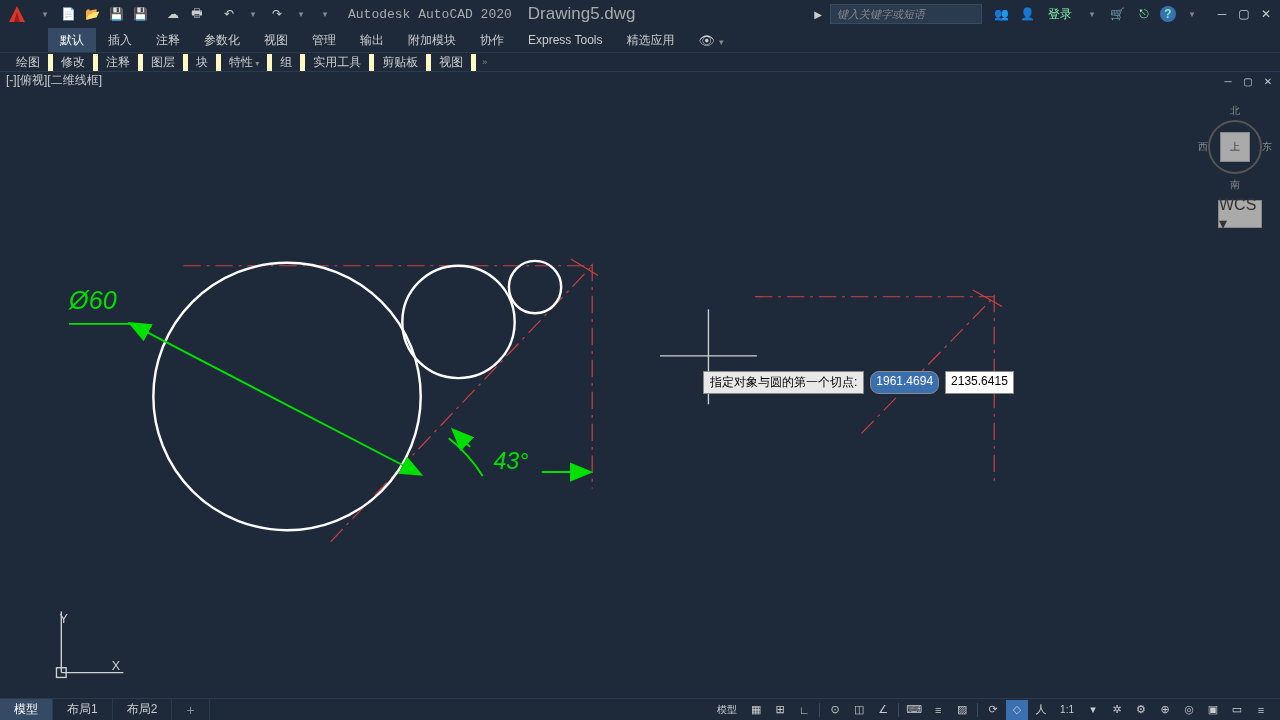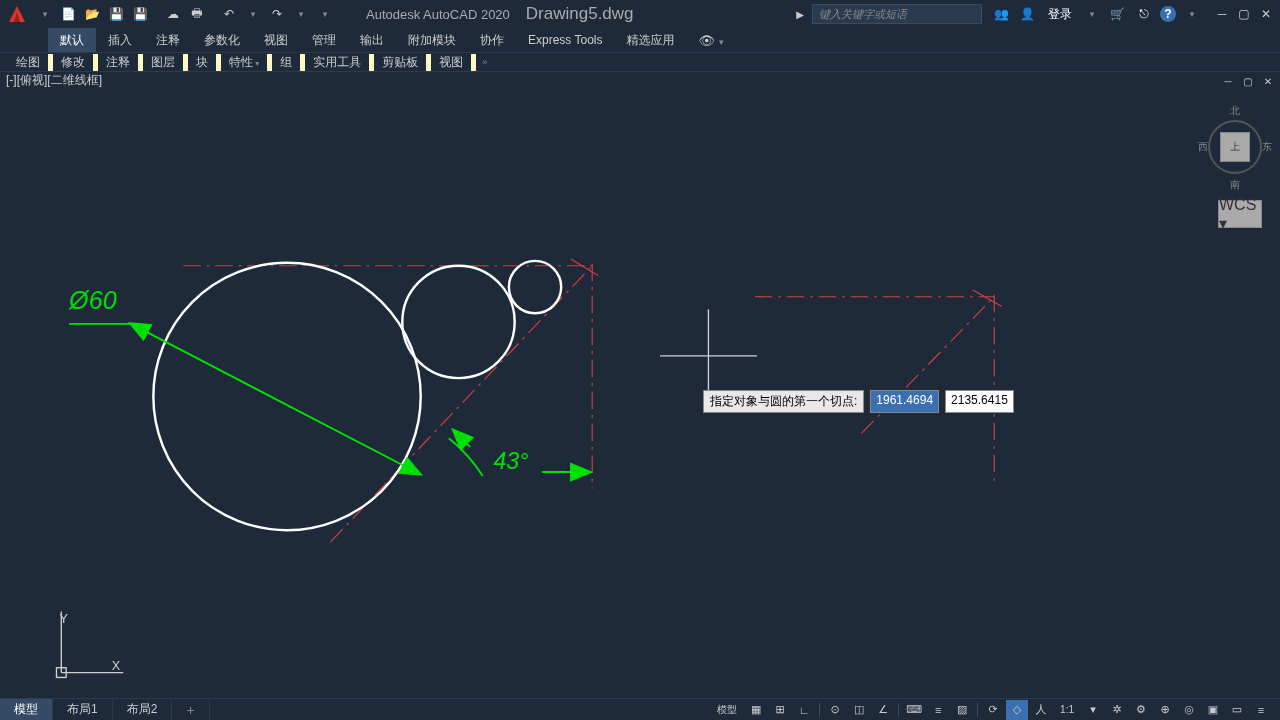--- a/index.html
+++ b/index.html
@@ -4,27 +4,27 @@
 <style>
 * { margin: 0; padding: 0; box-sizing: border-box; font-family: "Microsoft YaHei", sans-serif; }
 body { width: 1280px; height: 720px; background: #1e2a3a; overflow: hidden; position: relative; }
 
 
 .titlebar { height: 28px; background: #1e2a3a; display: flex; align-items: center; padding: 0 4px; color: #ccc; font-size: 12px; }
 .titlebar .logo { width: 26px; height: 22px; display: flex; align-items: center; justify-content: center; margin-right: 4px; }
 .titlebar .qat { display: flex; gap: 2px; align-items: center; }
 .titlebar .qat-btn { width: 22px; height: 22px; display: flex; align-items: center; justify-content: center; cursor: pointer; }
 .titlebar .qat-sep { width: 6px; }
-.titlebar .appname { flex: 0 0 auto; margin-left: 30px; color: #aaa; font-size: 13px; white-space: nowrap; }
+.titlebar .appname { flex: 0 0 auto; margin-left: 12px; color: #aaa; font-size: 13px; white-space: nowrap; font-family: Liberation Mono, monospace; }
 .titlebar .docname { margin-left: 16px; color: #aaa; font-size: 17px; }
 .titlebar .flex1 { flex: 1; }
-.titlebar .searchbox { width: 170px; height: 20px; background: #2a3a4f; border: 1px solid #3a4a5f; color: #888; font-size: 11px; font-style: italic; padding: 1px 6px; display: flex; align-items: center; }
+.titlebar .searchbox { width: 152px; height: 20px; background: #2a3a4f; border: 1px solid #3a4a5f; color: #888; font-size: 11px; font-style: italic; padding: 1px 6px; display: flex; align-items: center; }
 .titlebar .play-arrow { color: #ccc; margin-right: 8px; font-size: 10px; }
 .titlebar .rightctl { display: flex; gap: 6px; align-items: center; margin-left: 10px; }
-.titlebar .rightctl .ico { width: 20px; height: 20px; display: flex; align-items: center; justify-content: center; cursor: pointer; color: #ffffff; font-size: 12px; }
+.titlebar .rightctl .ico { width: 20px; height: 20px; display: flex; align-items: center; justify-content: center; cursor: pointer; color: #86efac; font-size: 12px; }
 .titlebar .winctl { display: flex; gap: 2px; margin-left: 10px; }
 .titlebar .winctl .wbtn { width: 20px; height: 18px; display: flex; align-items: center; justify-content: center; cursor: pointer; color: #ccc; font-size: 12px; }
 
 
 .ribbontabs { height: 24px; background: #1e2a3a; display: flex; align-items: stretch; padding-left: 48px; font-size: 12px; }
 .ribbontabs .rtab { padding: 0 12px; display: flex; align-items: center; color: #ccc; cursor: pointer; }
 .ribbontabs .rtab.active { background: #344a65; color: #fff; }
 .ribbontabs .eye { margin-left: 12px; display:flex; align-items:center; color:#ccc; font-size:13px;}
 
 
@@ -49,21 +49,21 @@
 .viewcube .n { position: absolute; top: 4px; left: 30px; }
 .viewcube .s { position: absolute; top: 78px; left: 30px; }
 .viewcube .e { position: absolute; top: 40px; left: 62px; }
 .viewcube .w { position: absolute; top: 40px; left: -2px; }
 .wcsbtn { position: absolute; top: 200px; right: 18px; width: 44px; height: 28px; background: #aaa; border: 1px solid #888; color: #333; font-size: 16px; display: flex; align-items: center; justify-content: center; }
 
 
 .dyninput { position: absolute; display: flex; align-items: stretch; font-size: 12px; }
 .dyninput .prompt { background: #e8e8e8; color: #000; padding: 2px 6px; border: 1px solid #888; }
 .dyninput .val { background: #fff; color: #000; padding: 2px 5px; border: 1px solid #888; margin-left: 6px; }
-.dyninput .val.sel { background: #3a6fb0; color: #fff; }
+.dyninput .val.sel { background: #3a6fb0; color: #fff; border-radius: 9px; }
 
 
 .bottomtabs { position: absolute; bottom: 0; left: 0; right: 0; height: 22px; background: #1e2a3a; border-top: 1px solid #2a3a4f; display: flex; align-items: stretch; font-size: 12px; }
 .bottomtabs .btab { padding: 0 14px; display: flex; align-items: center; color: #ccc; cursor: pointer; border-right: 1px solid #2a3a4f; }
 .bottomtabs .btab.active { background: #344a65; color: #fff; }
 .bottomtabs .btab.plus { color: #888; font-size: 14px; }
 .bottomtabs .flex1 { flex: 1; }
 .bottomtabs .status-icons { display: flex; align-items: center; gap: 2px; padding-right: 8px; }
 .bottomtabs .sico { width: 22px; height: 20px; display: flex; align-items: center; justify-content: center; color: #ccc; font-size: 11px; cursor: pointer; }
 .bottomtabs .sico.txt { width: auto; padding: 0 6px; font-size: 10px; }
@@ -226,21 +226,21 @@
 <div class="viewcube">
   <div class="n">北</div>
   <div class="s">南</div>
   <div class="e">东</div>
   <div class="w">西</div>
   <div class="ring"></div>
   <div class="cube">上</div>
 </div>
 <div class="wcsbtn">WCS ▾</div>
 
-<div class="dyninput" style="top:390px; left:703px;text-align:right;">
+<div class="dyninput" style="top:371px; left:703px;text-align:right;">
   <div class="prompt">指定对象与圆的第一个切点:</div>
   <div class="val sel">1961.4694</div>
   <div class="val">2135.6415</div>
 </div>
 
 <div class="bottomtabs">
   <div class="btab active">模型</div>
   <div class="btab">布局1</div>
   <div class="btab">布局2</div>
   <div class="btab plus">+</div>

